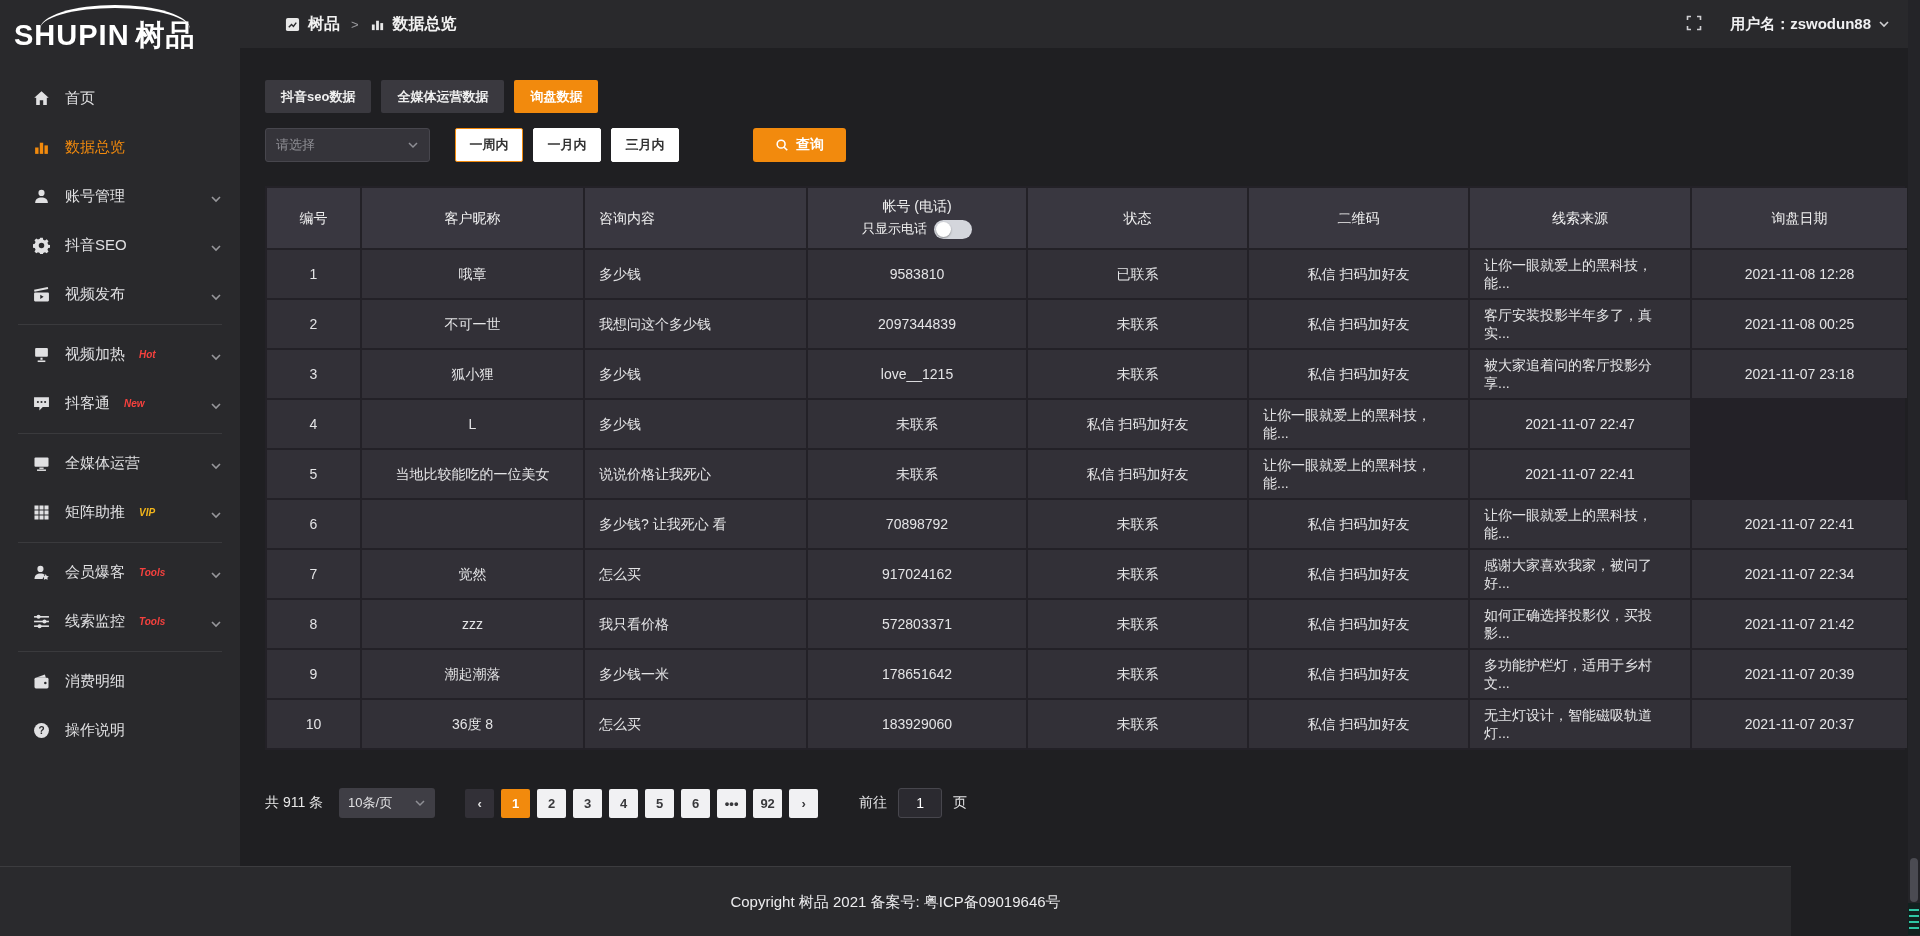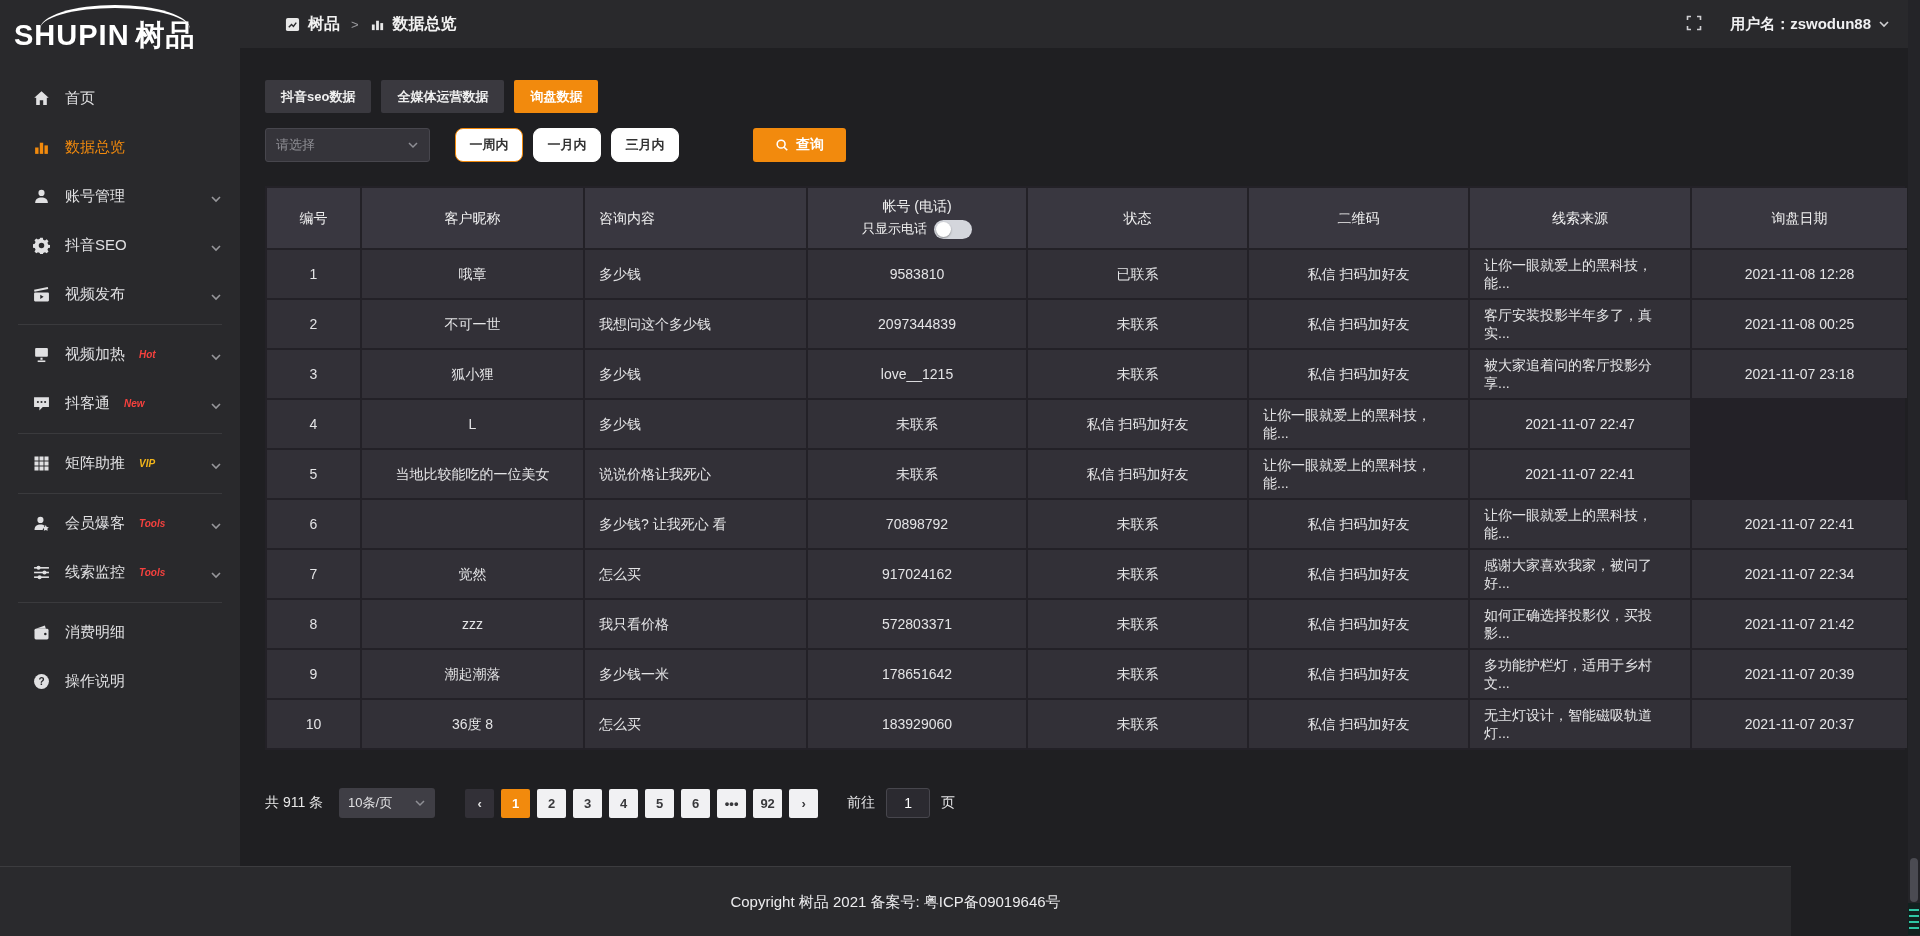--- a/index.html
+++ b/index.html
@@ -49,21 +49,21 @@
   font-size:13px;font-weight:bold;border-radius:2px;cursor:pointer}
 .tab.active{background:#f28a0d;color:#fff}
 
 .filters{position:absolute;left:25px;top:80px;display:flex;align-items:center}
 .select{width:165px;height:34px;background:#35343a;border:1px solid #47464d;border-radius:3px;
   display:flex;align-items:center;justify-content:space-between;padding:0 10px;font-size:13px;
   color:#8f8f95;cursor:pointer;margin-right:25px}
 .sel-chev{width:12px;height:12px;display:inline-flex;color:#8f8f95}
 .sel-chev svg{width:100%;height:100%}
 .range-btn{height:34px;min-width:68px;padding:0 12px;background:#fff;color:#333;font-size:13px;
-  font-weight:bold;display:flex;align-items:center;justify-content:center;border-radius:8px;
+  font-weight:bold;display:flex;align-items:center;justify-content:center;border-radius:2px;
   margin-right:10px;cursor:pointer;border:1px solid #fff}
 .range-btn.active{border:1px solid #f28a0d}
 .query-btn{height:34px;padding:0 22px;margin-left:64px;background:#f28a0d;color:#fff;font-size:14px;
   font-weight:bold;border-radius:3px;display:flex;align-items:center;gap:7px;cursor:pointer}
 .q-icon{width:14px;height:14px;display:inline-flex}
 .q-icon svg{width:100%;height:100%}
 
 
 .table{position:absolute;left:25px;top:138px;width:1640px;background:#232127;border:2px solid #232127;
   display:flex;flex-direction:column;gap:2px}
@@ -84,21 +84,21 @@
 .pagination{position:absolute;left:25px;top:740px;display:flex;align-items:center;font-size:14px}
 .total{margin-right:16px;color:#e8e8e8}
 .psize{width:96px;height:30px;background:#3f3e45;border-radius:3px;display:flex;align-items:center;
   justify-content:space-between;padding:0 9px;font-size:13px;color:#e0e0e2;cursor:pointer;margin-right:30px}
 .pages{display:flex;align-items:center}
 .pbtn{min-width:29px;height:29px;margin-right:7px;border-radius:2px;display:flex;align-items:center;
   justify-content:center;font-size:13px;font-weight:bold;cursor:pointer;padding:0 4px}
 .pbtn.prev{background:#323037;color:#e0e0e0}
 .pbtn.light{background:#f1f1f3;color:#39393c}
 .pbtn.active{background:#f28a0d;color:#fff}
-.goto{display:flex;align-items:center;gap:11px;margin-left:22px}
+.goto{display:flex;align-items:center;gap:11px;margin-left:34px}
 .goto-input{width:44px;height:30px;background:#2b2a30;border:1px solid #47464d;border-radius:3px;
   display:flex;align-items:center;justify-content:center;font-size:14px;color:#fff;cursor:text}
 
 
 .footer{position:absolute;left:0;top:866px;width:1791px;height:70px;background:#2a2a2d;
   border-top:1px solid #3c3c3f;display:flex;justify-content:center;padding-top:26px;font-size:15px;
   color:#ececee;z-index:4}
 .scrollstrip{position:absolute;right:0;top:0;width:12px;height:936px;background:#242428;z-index:5}
 .scrollthumb{position:absolute;right:2px;top:858px;width:8px;height:44px;background:#4b4b52;border-radius:4px}
 .widget{position:absolute;right:0;bottom:1px;width:12px;height:32px;background:#12211f;display:flex;
@@ -192,20 +192,33 @@
             <circle cx="11.4" cy="6.6" r="1" fill="#29292c"></circle>
           </svg>
         </span>
         <span class="nav-label">抖客通</span>
         <span class="nav-badge badge-red">New</span>
         <span class="nav-chev"><svg viewBox="0 0 12 12">
             <path d="M2 4l4 4 4-4" stroke="currentColor" stroke-width="1.6" fill="none"></path>
           </svg></span>
       </div>
       <div class="nav-divider"></div>
+      <div class="nav-item">
+        <span class="nicon">
+          <svg viewBox="0 0 16 16">
+            <rect x="1.4" y="2.4" width="13.2" height="8.6" rx="1" fill="currentColor"></rect>
+            <rect x="6" y="11.8" width="4" height="1.3" fill="currentColor"></rect>
+            <rect x="3.8" y="13.6" width="8.4" height="1.4" fill="currentColor"></rect>
+          </svg>
+        </span>
+        <span class="nav-label">全媒体运营</span>
+        <span class="nav-chev"><svg viewBox="0 0 12 12">
+            <path d="M2 4l4 4 4-4" stroke="currentColor" stroke-width="1.6" fill="none"></path>
+          </svg></span>
+      </div>
       <div class="nav-item">
         <span class="nicon">
           <svg viewBox="0 0 16 16" fill="currentColor">
             <rect x="1.4" y="1.4" width="3.8" height="3.8"></rect>
             <rect x="6.1" y="1.4" width="3.8" height="3.8"></rect>
             <rect x="10.8" y="1.4" width="3.8" height="3.8"></rect>
             <rect x="1.4" y="6.1" width="3.8" height="3.8"></rect>
             <rect x="6.1" y="6.1" width="3.8" height="3.8"></rect>
             <rect x="10.8" y="6.1" width="3.8" height="3.8"></rect>
             <rect x="1.4" y="10.8" width="3.8" height="3.8"></rect>

